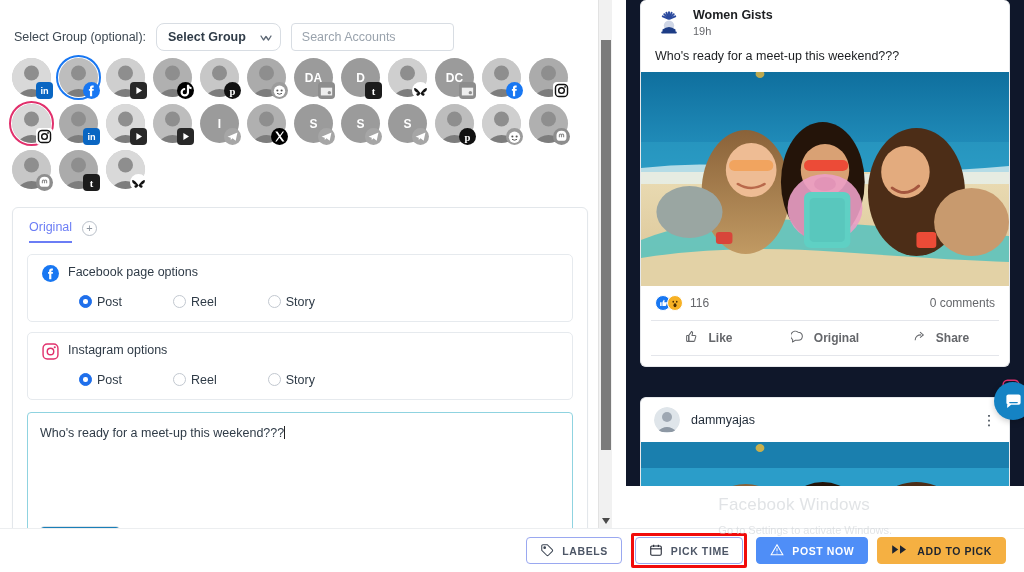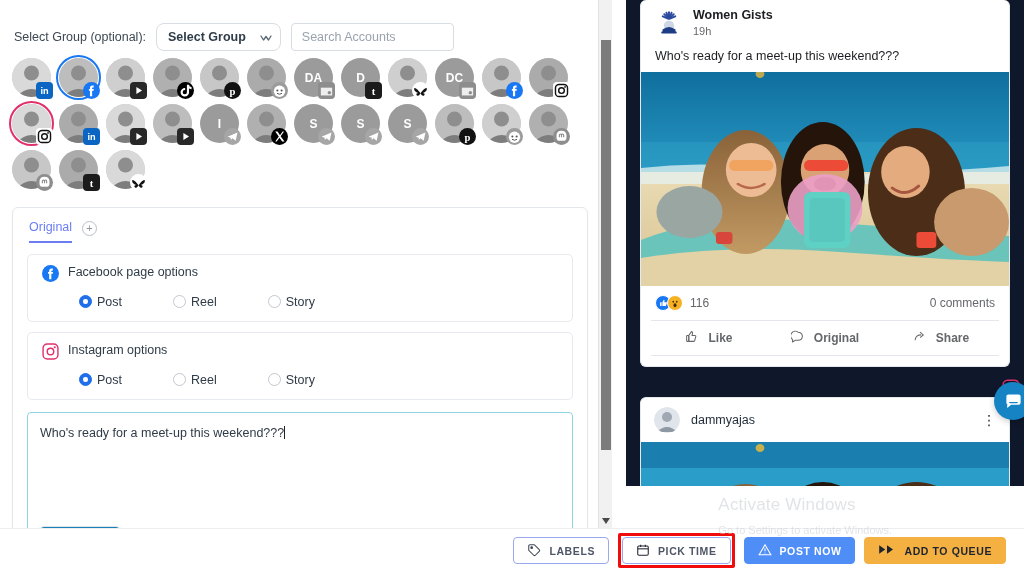--- a/index.html
+++ b/index.html
@@ -869,21 +869,21 @@
 
     <div class="chat-widget">
       <svg width="19" height="19" viewBox="0 0 24 24" fill="#fff">
           <path d="M3 5.5A2.5 2.5 0 0 1 5.5 3h13A2.5 2.5 0 0 1 21 5.5v8a2.5 2.5 0 0 1-2.5 2.5H9l-5 4.2V16H5.5A2.5 2.5 0 0 1 3 13.5z"></path>
           <rect x="6.5" y="12.5" width="11" height="1.6" rx=".8" fill="#1583c4"></rect>
         </svg>
     </div>
   </div>
 
   <div class="watermark">
-    <div class="wm1">Activate Windows</div>
+    <div class="wm1">Facebook Windows</div>
     <div class="wm2">Go to Settings to activate Windows.</div>
   </div>
 
   <div class="bottom-bar" id="bottom-bar">
       <div class="btn labels">
         <span><svg width="14" height="14" viewBox="0 0 24 24" fill="none" stroke="#3d4654" stroke-width="1.8">
             <path d="M3 12.5V5a2 2 0 0 1 2-2h7.5L21 11.5a2 2 0 0 1 0 2.8l-6.7 6.7a2 2 0 0 1-2.8 0z"></path>
             <circle cx="8" cy="8" r="1.4" fill="#3d4654"></circle>
           </svg></span>
         <span>LABELS</span>
@@ -904,16 +904,16 @@
             <path d="M12 9v5"></path>
             <circle cx="12" cy="17.2" r=".9" fill="#fff" stroke="none"></circle>
           </svg></span>
         <span>POST NOW</span>
       </div>
       <div class="btn queue">
         <span><svg width="18" height="13" viewBox="0 0 30 18" fill="#1d2430">
             <path d="M2 2 L12 9 L2 16 Z"></path>
             <path d="M15 2 L25 9 L15 16 Z"></path>
           </svg></span>
-        <span>ADD TO QUEUE</span>
+        <span>ADD TO PICK</span>
       </div>
     </div>
 </div>
 
 </body></html>

